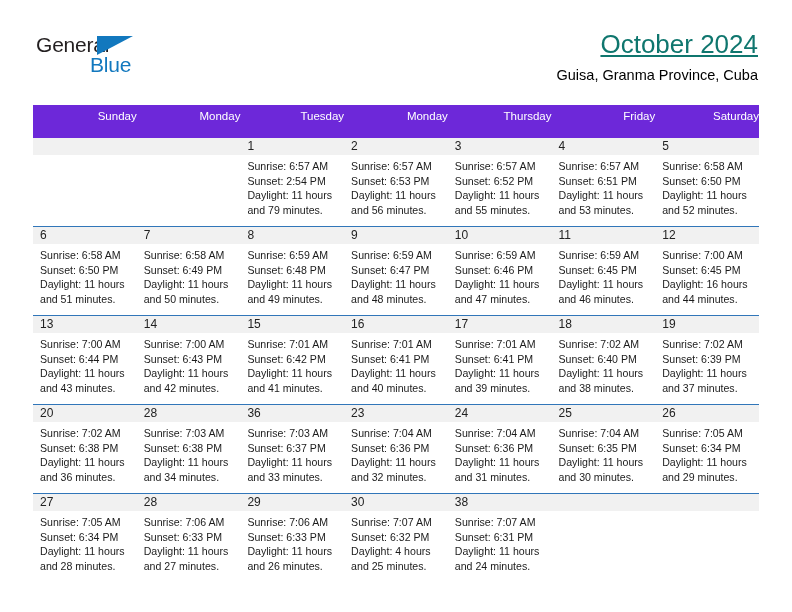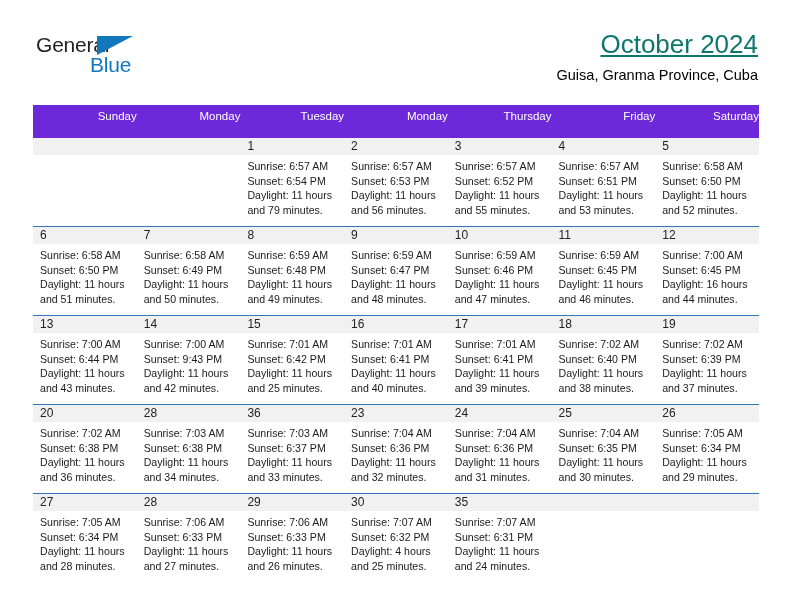--- a/index.html
+++ b/index.html
@@ -196,21 +196,21 @@
           <td class="day-cell empty">
             <div class="cell-inner">
               <div class="daynum-band"></div>
             </div>
           </td>
           <td class="day-cell">
             <div class="cell-inner">
               <div class="daynum-band">1</div>
               <div class="info">
                 <div class="sunrise">Sunrise: 6:57 AM</div>
-                <div class="sunset">Sunset: 6:54 PM</div>
+                <div class="sunset">Sunset: 2:54 PM</div>
                 <div class="daylight">Daylight: 11 hours and 79 minutes.</div>
               </div>
             </div>
           </td>
           <td class="day-cell">
             <div class="cell-inner">
               <div class="daynum-band">2</div>
               <div class="info">
                 <div class="sunrise">Sunrise: 6:57 AM</div>
                 <div class="sunset">Sunset: 6:53 PM</div>
@@ -330,32 +330,32 @@
                 <div class="sunset">Sunset: 6:44 PM</div>
                 <div class="daylight">Daylight: 11 hours and 43 minutes.</div>
               </div>
             </div>
           </td>
           <td class="day-cell">
             <div class="cell-inner">
               <div class="daynum-band">14</div>
               <div class="info">
                 <div class="sunrise">Sunrise: 7:00 AM</div>
-                <div class="sunset">Sunset: 9:43 PM</div>
+                <div class="sunset">Sunset: 6:43 PM</div>
                 <div class="daylight">Daylight: 11 hours and 42 minutes.</div>
               </div>
             </div>
           </td>
           <td class="day-cell">
             <div class="cell-inner">
               <div class="daynum-band">15</div>
               <div class="info">
                 <div class="sunrise">Sunrise: 7:01 AM</div>
                 <div class="sunset">Sunset: 6:42 PM</div>
-                <div class="daylight">Daylight: 11 hours and 25 minutes.</div>
+                <div class="daylight">Daylight: 11 hours and 41 minutes.</div>
               </div>
             </div>
           </td>
           <td class="day-cell">
             <div class="cell-inner">
               <div class="daynum-band">16</div>
               <div class="info">
                 <div class="sunrise">Sunrise: 7:01 AM</div>
                 <div class="sunset">Sunset: 6:41 PM</div>
                 <div class="daylight">Daylight: 11 hours and 40 minutes.</div>
@@ -501,21 +501,21 @@
               <div class="daynum-band">30</div>
               <div class="info">
                 <div class="sunrise">Sunrise: 7:07 AM</div>
                 <div class="sunset">Sunset: 6:32 PM</div>
                 <div class="daylight">Daylight: 4 hours and 25 minutes.</div>
               </div>
             </div>
           </td>
           <td class="day-cell">
             <div class="cell-inner">
-              <div class="daynum-band">35</div>
+              <div class="daynum-band">38</div>
               <div class="info">
                 <div class="sunrise">Sunrise: 7:07 AM</div>
                 <div class="sunset">Sunset: 6:31 PM</div>
                 <div class="daylight">Daylight: 11 hours and 24 minutes.</div>
               </div>
             </div>
           </td>
           <td class="day-cell empty">
             <div class="cell-inner">
               <div class="daynum-band"></div>

